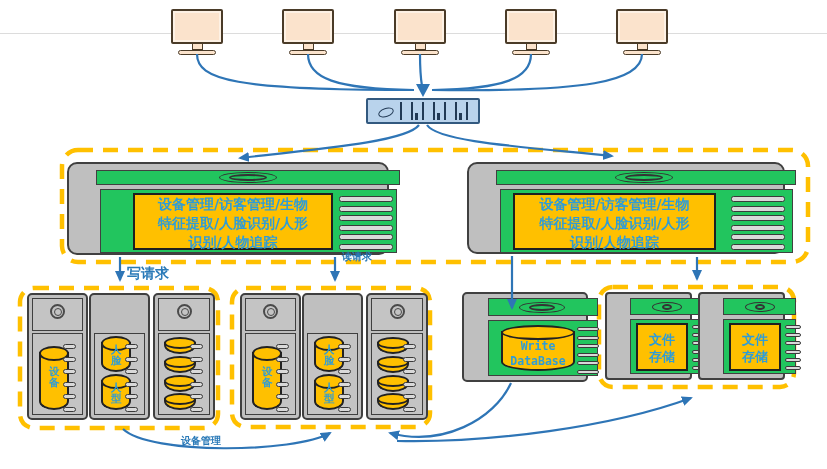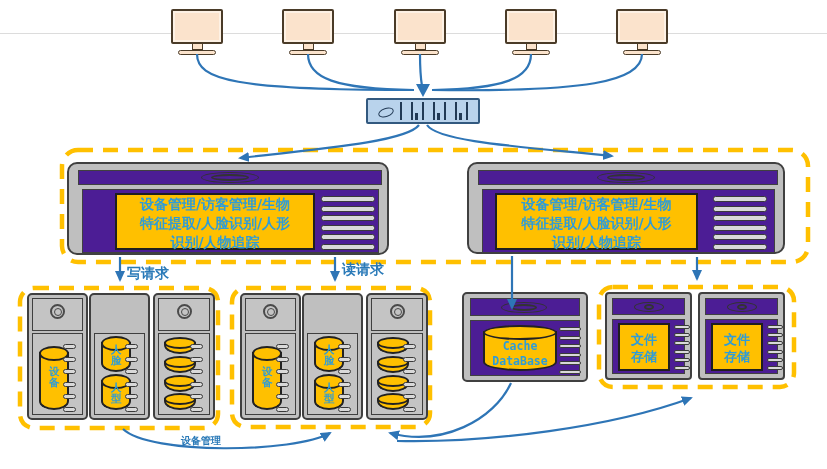--- a/index.html
+++ b/index.html
@@ -23,21 +23,21 @@
   .sw-oval { position:absolute; left:10px; top:8px; width:16px; height:9px;
              border:1.5px solid #223a55; border-radius:50%; transform:rotate(-18deg); }
   .sw-ports { position:absolute; left:32px; top:2px; right:4px; bottom:2px;
       background:
         repeating-linear-gradient(90deg,#223a55 0 2px,transparent 2px 11px); }
   .sw-ports::after { content:''; position:absolute; left:4px; right:0; bottom:0; height:7px;
       background:repeating-linear-gradient(90deg,transparent 0 11px,#223a55 11px 14px,transparent 14px 22px); }
 
   
   .gbox { position:absolute; background:#bfbfbf; border:2px solid #404040; z-index:2; }
-  .inset { background:#4c1d95; border:1.6px solid #404040; position:absolute; }
+  .inset { background:#22c55e; border:1.6px solid #404040; position:absolute;margin-left:18px; }
   .oval { position:absolute; border:1.6px solid #333; border-radius:50%; }
   .oval::after { content:''; position:absolute; inset:1px 9px; border:2px solid #333; border-radius:50%; }
   .slots { position:absolute; }
   .slots i { display:block; background:#d9d9d9; border:1.5px solid #3a3a3a; border-radius:2.5px; }
 
   
   .server { border-radius:10px; }
   .srv-panel { position:absolute; background:#ffc000; border:2px solid #1f1f1f;
                color:#2f9cd6; font-weight:bold; font-size:14px; line-height:19px;
                text-align:center; white-space:pre-line; }
@@ -281,21 +281,21 @@
         </div>
     </div>
   </div>
 
   <div class="gbox cache" style="left:462px;top:292px;width:126px;height:90px;border-radius:5px">
     <div class="inset" style="left:6px;top:4px;width:110px;height:18px">
       <div class="oval" style="left:30px;top:3px;width:46px;height:11px"></div>
     </div>
     <div class="inset" style="left:6px;top:26px;width:110px;height:56px">
       <div class="cyl" style="left:12px;top:10px;width:74px;height:40px">
-        <div class="cache-label">Cache
+        <div class="cache-label">Write
 DataBase</div>
       </div>
       <div class="slots" style="left:88px;top:6px">
           <i></i>
           <i></i>
           <i></i>
           <i></i>
           <i></i>
           <i></i>
         </div>
@@ -356,16 +356,16 @@
       <path d="M512,256 L512,308" marker-end="url(#arr)"></path>
       <path d="M697,257 L697,279" marker-end="url(#arr)"></path>
       <path d="M123,429 C150,455 295,453 330,433" marker-end="url(#arr)"></path>
       <path d="M511,383 C494,420 442,447 390,433" marker-end="url(#arr)"></path>
       <path d="M397,441 C490,443 612,427 691,398" marker-end="url(#arr)"></path>
     </g>
     <path d="M416,84 L430,84 L423,97 Z" fill="#2e75b6"></path>
   </svg>
 
   <div class="flabel" style="left:127px;top:265px;font-size:14px">写请求</div>
-  <div class="flabel" style="left:342px;top:261px;font-size:14px">读请求</div>
+  <div class="flabel" style="left:342px;top:250px;font-size:10px">读请求</div>
   <div class="flabel" style="left:181px;top:434px;font-size:10px">设备管理</div>
 
 </div>
 
 </body></html>

